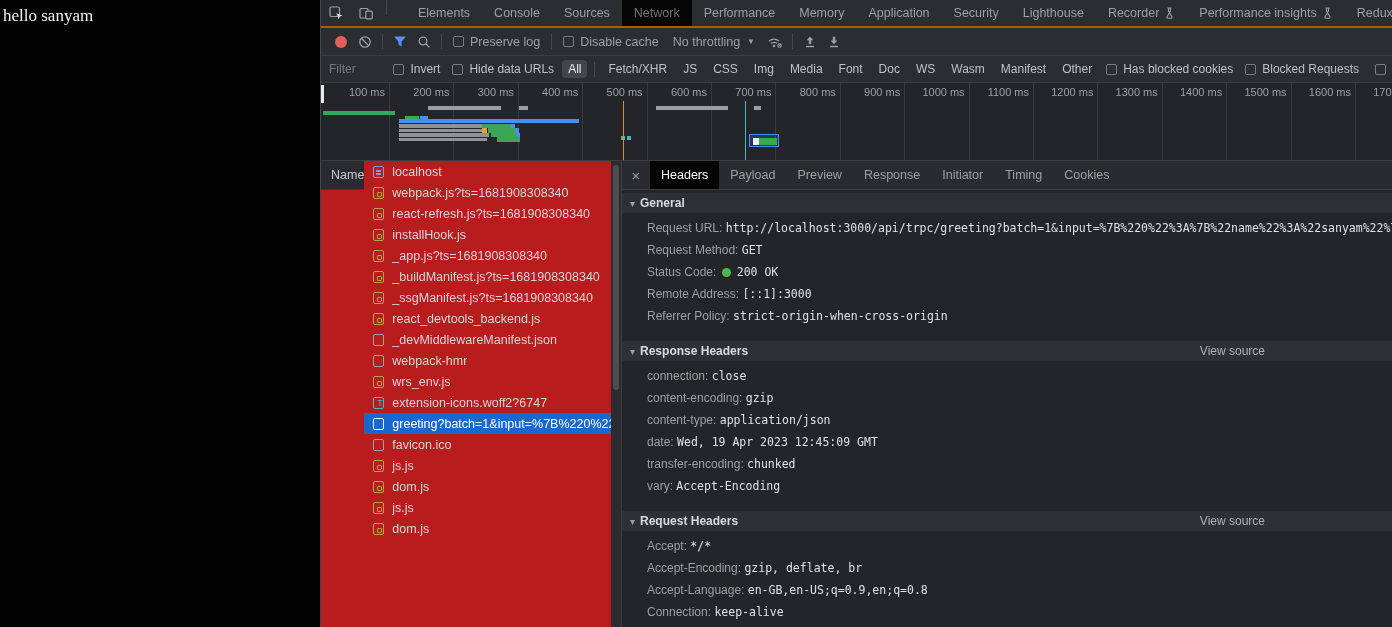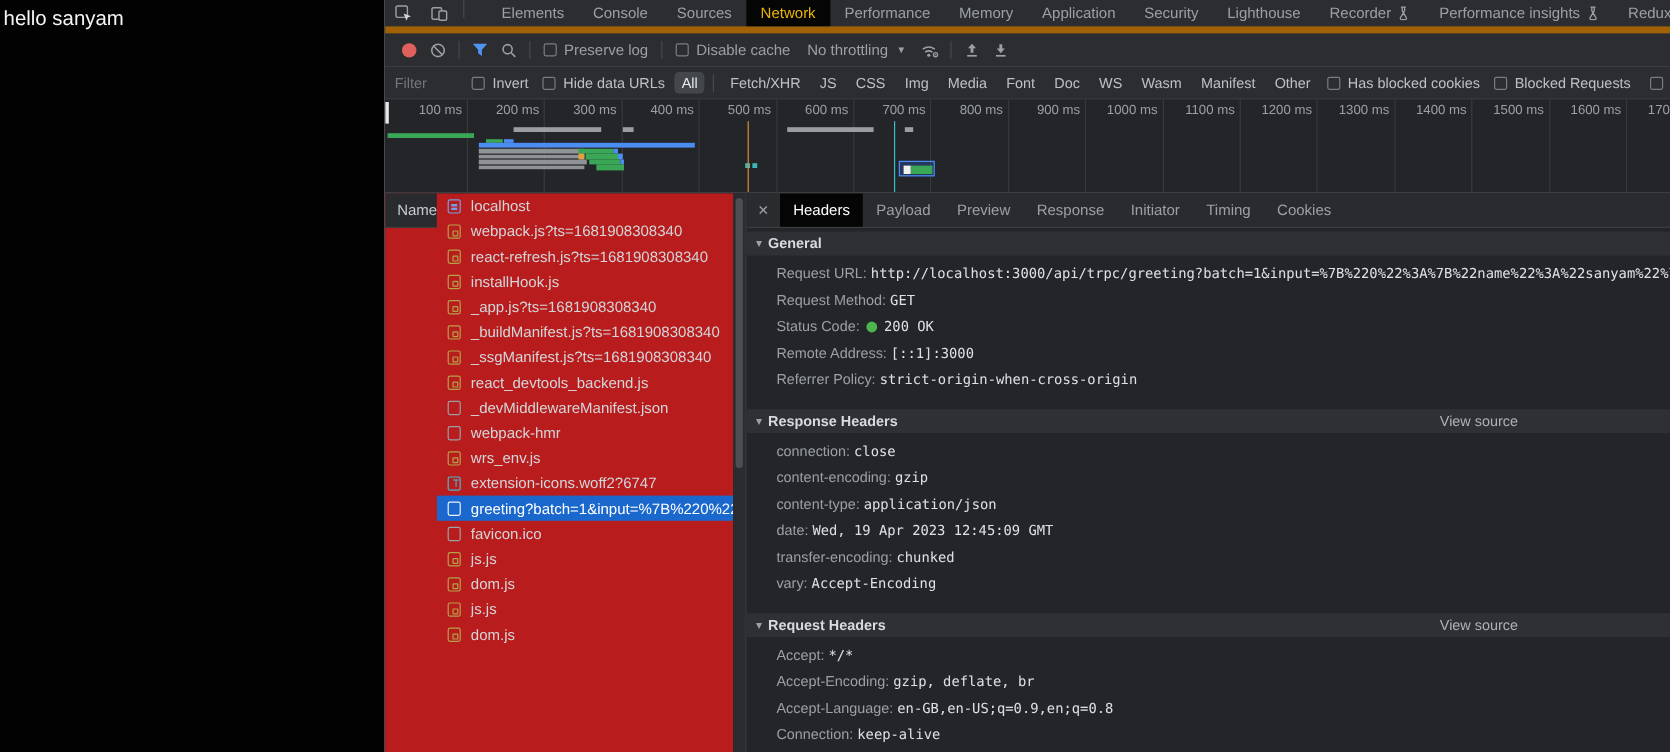--- a/index.html
+++ b/index.html
@@ -1,36 +1,36 @@
 <!DOCTYPE html>
 <html><head>
 <meta charset="utf-8">
 <style>
   * { box-sizing: border-box; margin: 0; padding: 0; }
   html,body { width:1392px; height:627px; overflow:hidden; background:#000; }
   body { font-family:"Liberation Sans", sans-serif; position:relative; }
 
   
-  #page-panel { position:absolute; left:0; top:0; width:380px; height:627px; background:#020202; }
+  #page-panel { position:absolute; left:0; top:0; width:380px; height:627px; background:#020202;font-family:Liberation Serif, serif; }
   #page-text { position:absolute; left:3px; top:6px; color:#f5f5f5; font-size:17px; }
 
   
   #devtools { position:absolute; left:320px; top:0; width:1072px; height:627px;
               background:#242529; color:#bdc1c6; display:flex; flex-direction:column;
               border-left:1px solid #46484c; font-size:12.5px; }
 
   .vdiv { width:1px; height:15px; background:#47484c; margin:0 5px; flex:0 0 auto; }
 
   
-  #tabbar { height:28px; flex:0 0 28px; background:#2c2d30; border-bottom:6px solid #a16207;
+  #tabbar { height:28px; flex:0 0 28px; background:#2c2d30; border-bottom:2px solid #a16207;
             display:flex; align-items:stretch; color:#9aa0a6; }
   .tb-btn { width:30px; display:flex; align-items:center; justify-content:center; flex:0 0 auto; }
   #main-tabs { display:flex; align-items:stretch; margin-left:14px; overflow:hidden; }
   .tab { padding:0 12px; display:flex; align-items:center; gap:5px; white-space:nowrap; cursor:default; }
-  .tab.active { background:#050505; color:#eab308; }
+  .tab.active { background:#050505; color:#737373; }
 
   
   #nettoolbar { height:28px; flex:0 0 28px; background:#2c2d30; border-bottom:1px solid #3c3d41;
                 display:flex; align-items:center; padding-left:8px; color:#9aa0a6; }
   .icon-btn { width:24px; height:24px; display:flex; align-items:center; justify-content:center; flex:0 0 auto; }
   .record-dot { width:12px; height:12px; border-radius:50%; background:#e0605e; }
   .chk-group { display:flex; align-items:center; gap:6px; padding:0 6px; white-space:nowrap; }
   .checkbox { width:11px; height:11px; border:1px solid #797d82; border-radius:2px; background:transparent; flex:0 0 auto; }
   .throttle { display:flex; align-items:center; gap:7px; padding:0 8px; white-space:nowrap; }
   .caret { font-size:8px; color:#9aa0a6; }

